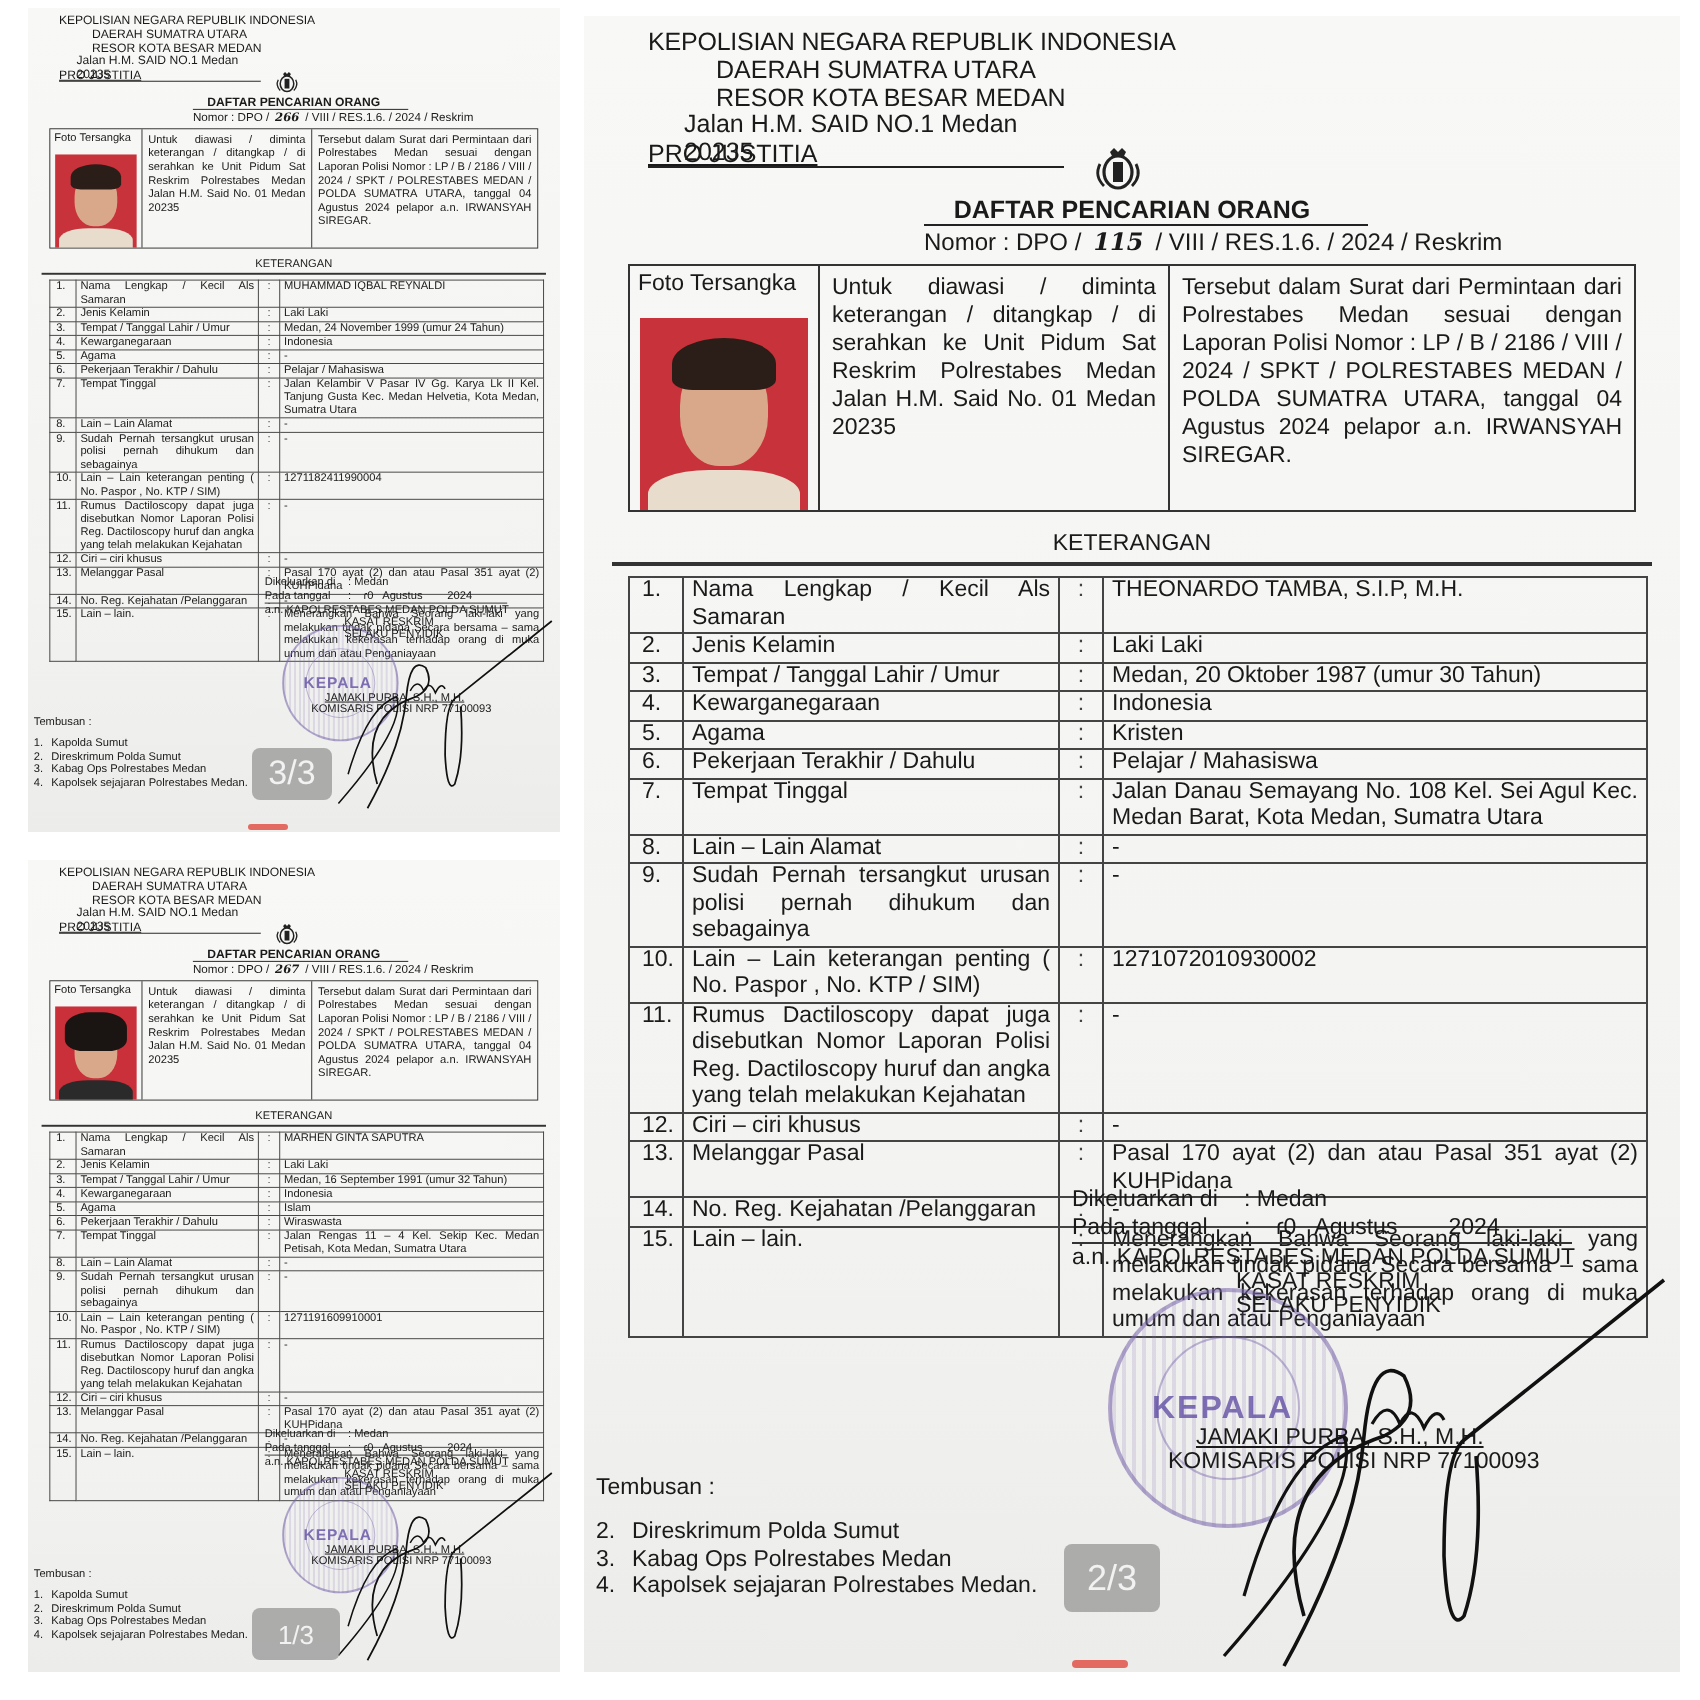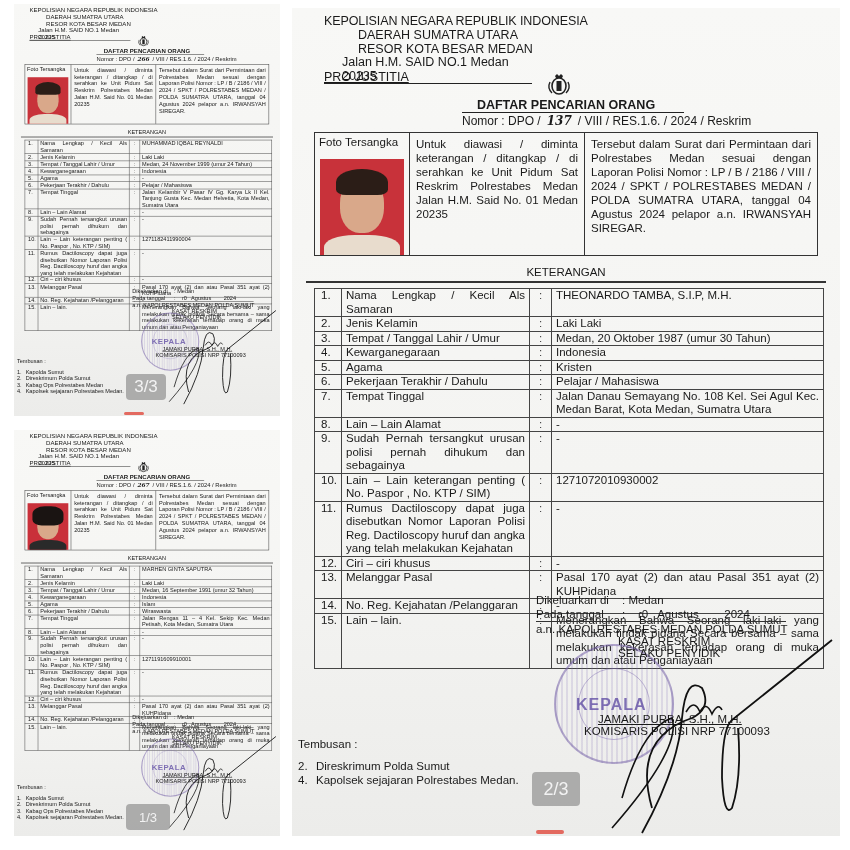--- a/index.html
+++ b/index.html
@@ -443,21 +443,21 @@
       <div class="l5">PRO JUSTITIA</div>
     </div>
     <svg class="emblem" viewBox="0 0 30 24">
       <ellipse cx="15" cy="14" rx="7" ry="8" fill="none" stroke="#222" stroke-width="1.6"></ellipse>
       <rect x="12.5" y="9" width="5" height="10" fill="#222"></rect>
       <path d="M6 10 Q3 16 8 21 M24 10 Q27 16 22 21" fill="none" stroke="#222" stroke-width="1.4"></path>
       <path d="M11 4 L13 2 L15 4 L17 2 L19 4 L18 6 L12 6 Z" fill="#222"></path>
     </svg>
     <div class="title">DAFTAR PENCARIAN  ORANG</div>
     <div class="nomor">
-      <span>Nomor : DPO /</span><span class="hand">137</span><span>/ VIII / RES.1.6. / 2024 / Reskrim</span>
+      <span>Nomor : DPO /</span><span class="hand">115</span><span>/ VIII / RES.1.6. / 2024 / Reskrim</span>
     </div>
 
     <div class="top-box">
       <div class="c1">
         <span>Foto Tersangka</span>
         <div class="photo p1">
           <div class="shirt"></div>
             <div class="face"></div>
             <div class="hair"></div>
         </div>
@@ -589,20 +589,21 @@
       <path d="M250 12 L150 92 M150 92 Q140 100 140 150 Q142 190 150 180 Q160 150 156 100" fill="none" stroke="#111" stroke-width="1.8"></path>
       <path d="M70 180 Q50 110 110 90 Q130 80 120 60 Q104 48 100 90 Q96 140 60 205" fill="none" stroke="#111" stroke-width="1.8"></path>
       <path d="M40 170 Q60 100 90 90 Q100 120 30 200" fill="none" stroke="#111" stroke-width="1.6"></path>
       <path d="M104 84 Q112 70 118 84 Q124 72 130 86 Q136 74 140 82" fill="none" stroke="#111" stroke-width="1.6"></path>
     </svg>
 
     <div class="tembusan">
       <div>Tembusan :</div>
       <ol class="tembusan-list">
           <li><span class="n">2.</span><span>Direskrimum Polda Sumut</span></li>
+          <li><span class="n">3.</span><span>Kabag Ops Polrestabes Medan</span></li>
           <li><span class="n">4.</span><span>Kapolsek sejajaran Polrestabes Medan.</span></li>
         </ol>
     </div>
   </div>
 
   <div class="page-badge">2/3</div>
   <div class="red-mark"></div>
 </div>
 
 </body></html>

